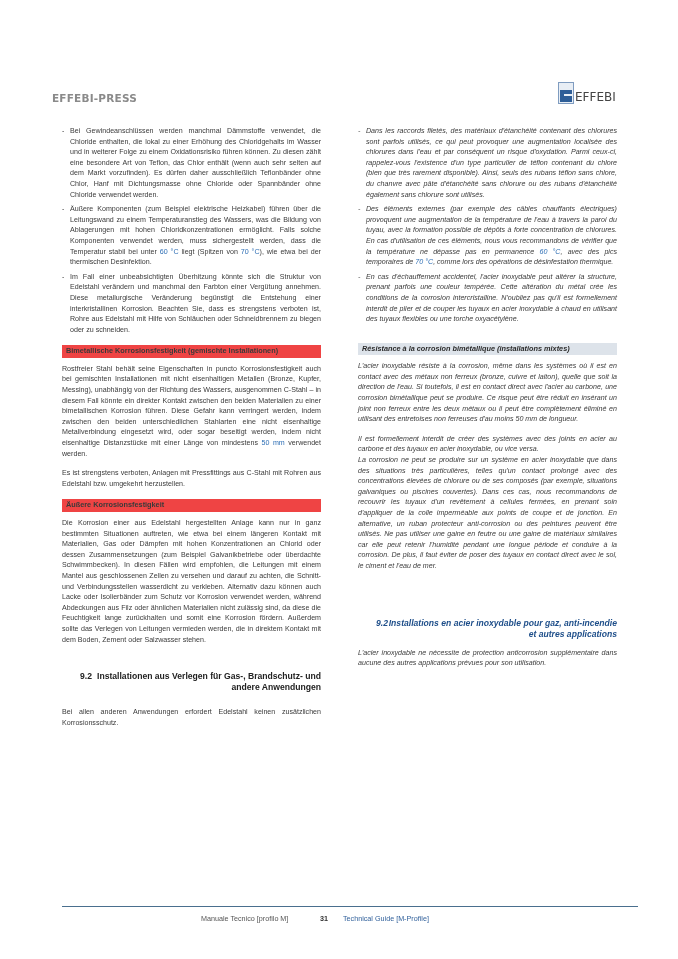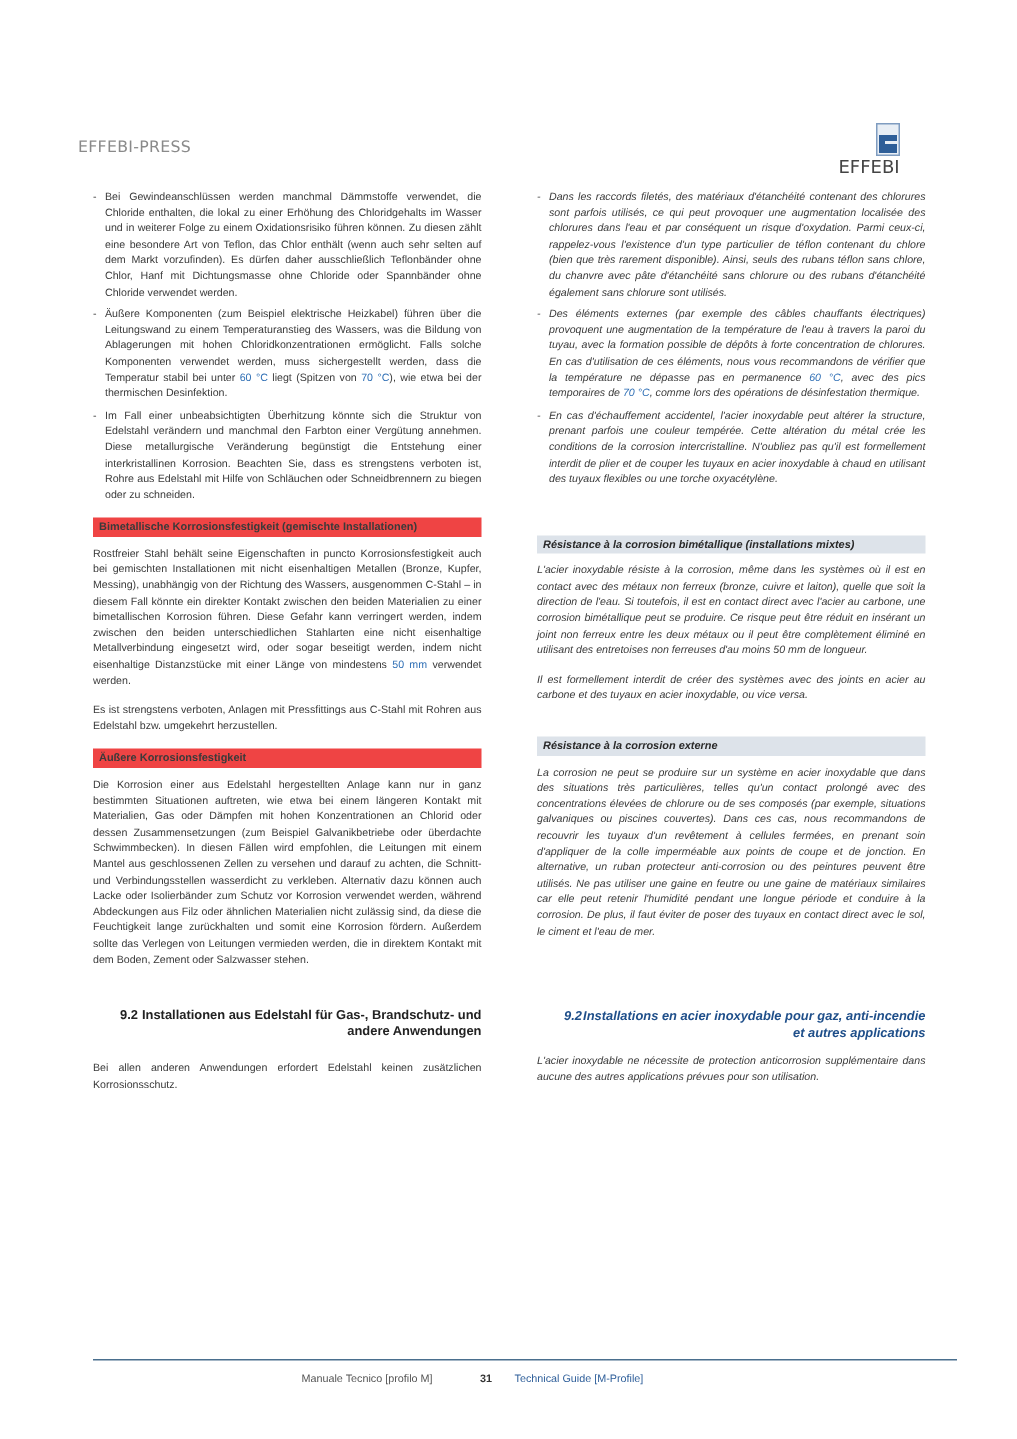--- a/index.html
+++ b/index.html
@@ -1,20 +1,20 @@
 <!DOCTYPE html>
 <html><head>
 <meta charset="utf-8">
 <style>
   html, body { margin: 0; padding: 0; background: #ffffff; }
   body { width: 678px; height: 959px; position: relative; overflow: hidden;
          font-family: "Liberation Sans", sans-serif; color: #3a3a3a; }
-  .header-brand { position: absolute; left: 52px; top: 92px; font-size: 10.5px; font-weight: normal;
+  .header-brand { position: absolute; left: 52px; top: 92px; font-size: 10.5px; font-weight: bold;
                   color: #8a8a8a; letter-spacing: 0.2px; font-family: "DejaVu Sans", sans-serif; }
-  .logo { position: absolute; left: 558px; top: 82px; display: flex; align-items: flex-end; flex-direction: column; }
+  .logo { position: absolute; left: 558px; top: 82px; display: flex; align-items: flex-end; }
   .logo-mark { width: 14px; height: 20px; position: relative; border: 1px solid #7f9cc0; background: #e8eef5; }
   .logo-mark .bar1 { position: absolute; left: 1px; right: 1px; top: 7px; height: 4px; background: #2e5e98; }
   .logo-mark .bar2 { position: absolute; left: 1px; right: 1px; bottom: 1px; height: 6px; background: #2e5e98; }
   .logo-mark .bar3 { position: absolute; left: 1px; width: 4px; top: 7px; bottom: 1px; background: #2e5e98; }
   .logo-text { font-size: 12px; font-family: "DejaVu Sans", sans-serif; color: #444; margin-left: 1px; line-height: 14px; }
 
   .col { position: absolute; top: 126px; width: 259px; font-size: 7.1px; line-height: 10.6px; }
   .col-left { left: 62px; }
   .col-right { left: 358px; font-style: italic; }
   .col p { margin: 0; text-align: justify; }
@@ -59,37 +59,36 @@
   <div class="gap"></div>
   <p>Es ist strengstens verboten, Anlagen mit Pressfittings aus C-Stahl mit Rohren aus Edelstahl bzw. umgekehrt herzustellen.</p>
 
   <div class="section-bar">Äußere Korrosionsfestigkeit</div>
   <p>Die Korrosion einer aus Edelstahl hergestellten Anlage kann nur in ganz bestimmten Situationen auftreten, wie etwa bei einem längeren Kontakt mit Materialien, Gas oder Dämpfen mit hohen Konzentrationen an Chlorid oder dessen Zusammensetzungen (zum Beispiel Galvanikbetriebe oder überdachte Schwimmbecken). In diesen Fällen wird empfohlen, die Leitungen mit einem Mantel aus geschlossenen Zellen zu versehen und darauf zu achten, die Schnitt- und Verbindungsstellen wasserdicht zu verkleben. Alternativ dazu können auch Lacke oder Isolierbänder zum Schutz vor Korrosion verwendet werden, während Abdeckungen aus Filz oder ähnlichen Materialien nicht zulässig sind, da diese die Feuchtigkeit lange zurückhalten und somit eine Korrosion fördern. Außerdem sollte das Verlegen von Leitungen vermieden werden, die in direktem Kontakt mit dem Boden, Zement oder Salzwasser stehen.</p>
 
   <div style="height:26px"></div>
   <div class="h92-wrap">
     <div class="h92">
       <span class="num">9.2</span>
-      <span>Installationen aus Edelstahl für Gas-, Brandschutz- und andere Anwendungen</span>
+      <span>Installationen aus Verlegen für Gas-, Brandschutz- und andere Anwendungen</span>
     </div>
   </div>
   <p>Bei allen anderen Anwendungen erfordert Edelstahl keinen zusätzlichen Korrosionsschutz.</p>
 </div>
 
 <div class="col col-right">
   <p class="bullet"><span class="dash">-</span><span>Dans les raccords filetés, des matériaux d'étanchéité contenant des chlorures sont parfois utilisés, ce qui peut provoquer une augmentation localisée des chlorures dans l'eau et par conséquent un risque d'oxydation. Parmi ceux-ci, rappelez-vous l'existence d'un type particulier de téflon contenant du chlore (bien que très rarement disponible). Ainsi, seuls des rubans téflon sans chlore, du chanvre avec pâte d'étanchéité sans chlorure ou des rubans d'étanchéité également sans chlorure sont utilisés.</span></p>
   <p class="bullet"><span class="dash">-</span><span>Des éléments externes (par exemple des câbles chauffants électriques) provoquent une augmentation de la température de l'eau à travers la paroi du tuyau, avec la formation possible de dépôts à forte concentration de chlorures. En cas d'utilisation de ces éléments, nous vous recommandons de vérifier que la température ne dépasse pas en permanence </span><span class="blue">60 °C</span><span>, avec des pics temporaires de </span><span class="blue">70 °C</span><span>, comme lors des opérations de désinfestation thermique.</span></p>
   <p class="bullet"><span class="dash">-</span><span>En cas d'échauffement accidentel, l'acier inoxydable peut altérer la structure, prenant parfois une couleur tempérée. Cette altération du métal crée les conditions de la corrosion intercristalline. N'oubliez pas qu'il est formellement interdit de plier et de couper les tuyaux en acier inoxydable à chaud en utilisant des tuyaux flexibles ou une torche oxyacétylène.</span></p>
 
-  <div class="section-bar" style="margin-top:32px">Résistance à la corrosion bimétallique (installations mixtes)</div>
+  <div class="section-bar" style="margin-top:18px">Résistance à la corrosion bimétallique (installations mixtes)</div>
   <p>L'acier inoxydable résiste à la corrosion, même dans les systèmes où il est en contact avec des métaux non ferreux (bronze, cuivre et laiton), quelle que soit la direction de l'eau. Si toutefois, il est en contact direct avec l'acier au carbone, une corrosion bimétallique peut se produire. Ce risque peut être réduit en insérant un joint non ferreux entre les deux métaux ou il peut être complètement éliminé en utilisant des entretoises non ferreuses d'au moins 50 mm de longueur.</p>
   <div class="gap"></div>
   <p>Il est formellement interdit de créer des systèmes avec des joints en acier au carbone et des tuyaux en acier inoxydable, ou vice versa.</p>
 
-  <div class="section-bar" style="margin-top:22px">Résistance à la corrosion externe</div>
   <p>La corrosion ne peut se produire sur un système en acier inoxydable que dans des situations très particulières, telles qu'un contact prolongé avec des concentrations élevées de chlorure ou de ses composés (par exemple, situations galvaniques ou piscines couvertes). Dans ces cas, nous recommandons de recouvrir les tuyaux d'un revêtement à cellules fermées, en prenant soin d'appliquer de la colle imperméable aux points de coupe et de jonction. En alternative, un ruban protecteur anti-corrosion ou des peintures peuvent être utilisés. Ne pas utiliser une gaine en feutre ou une gaine de matériaux similaires car elle peut retenir l'humidité pendant une longue période et conduire à la corrosion. De plus, il faut éviter de poser des tuyaux en contact direct avec le sol, le ciment et l'eau de mer.</p>
 
   <div style="height:46px"></div>
   <div class="h92-wrap">
     <div class="h92">
       <span class="num">9.2</span>
       <span>Installations en acier inoxydable pour gaz, anti-incendie et autres applications</span>
     </div>
   </div>
   <p>L'acier inoxydable ne nécessite de protection anticorrosion supplémentaire dans aucune des autres applications prévues pour son utilisation.</p>

